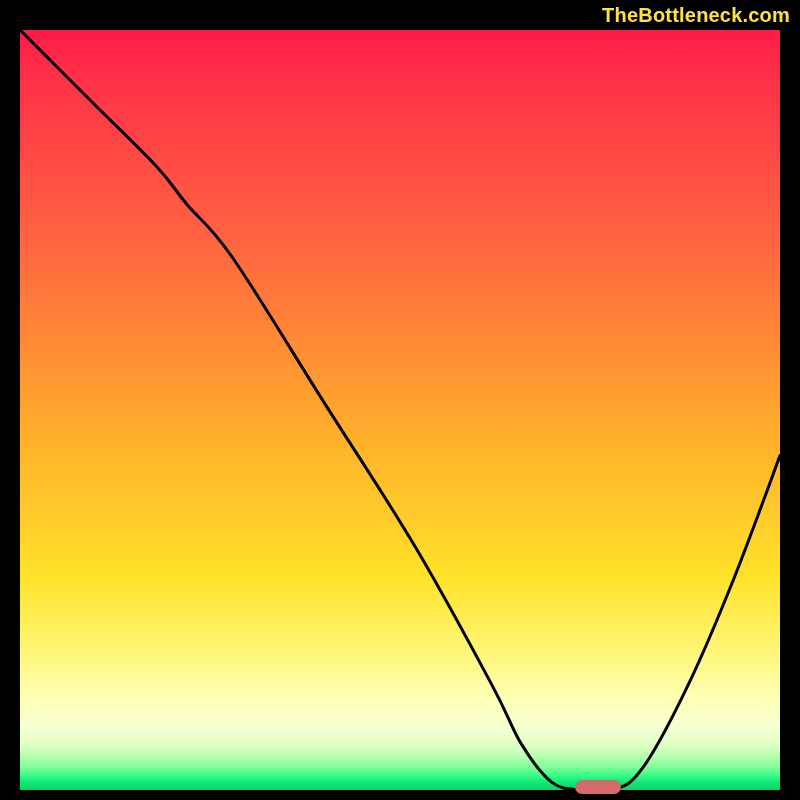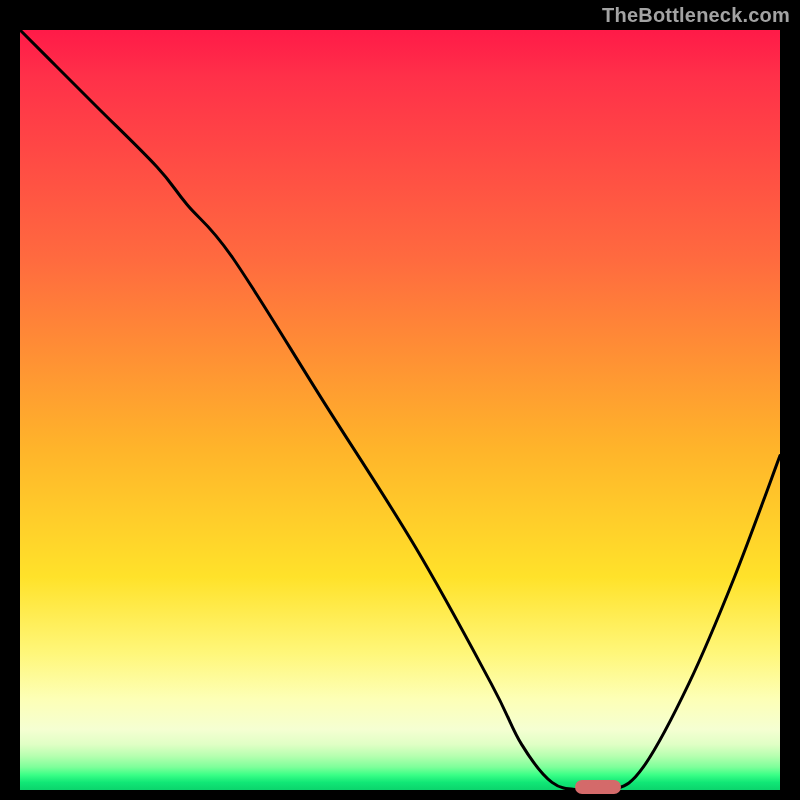--- a/index.html
+++ b/index.html
@@ -16,21 +16,21 @@
     height: 800px;
     background: #000000;
   }
   .watermark {
     position: absolute;
     top: 4px;
     right: 10px;
     font-family: Arial, Helvetica, sans-serif;
     font-size: 20px;
     font-weight: 600;
-    color: #a3a3a3;
+    color: #fde047;
     letter-spacing: 0.2px;
   }
   .plot {
     position: absolute;
     left: 20px;
     top: 30px;
     width: 760px;
     height: 760px;
   }
   .gradient {

